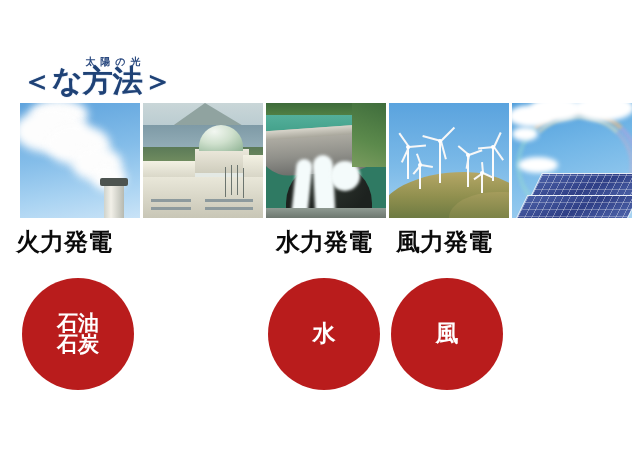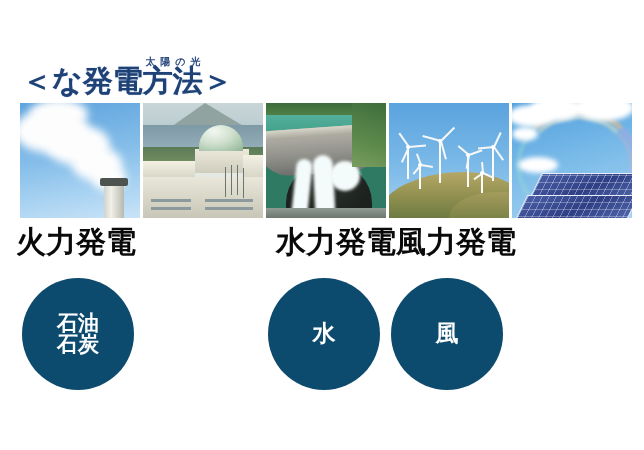--- a/index.html
+++ b/index.html
@@ -274,21 +274,21 @@
   .label-row {
     position: absolute;
     left: 0;
     top: 226px;
     width: 644px;
     height: 32px;
   }
   .label {
     position: absolute;
     top: 0;
-    font-size: 30px;
+    font-size: 24px;
     font-weight: bold;
     color: #0a0a0a;
     line-height: 32px;
     white-space: nowrap;
   }
   .lb0 { left: 16px; }
   .lb1 { left: 140px; }
   .lb2 { left: 276px; }
   .lb3 { left: 396px; }
   .lb4 { left: 506px; }
@@ -300,21 +300,21 @@
     top: 278px;
     width: 610px;
     height: 112px;
   }
   .circle {
     position: absolute;
     top: 0;
     width: 112px;
     height: 112px;
     border-radius: 50%;
-    background: #0c4a6e;
+    background: #b91c1c;
     color: #ffffff;
     display: flex;
     align-items: center;
     justify-content: center;
     text-align: center;
   }
   .c0 { left: 0px; }
   .c1 { left: 123px; }
   .c2 { left: 246px; }
   .c3 { left: 369px; }
@@ -344,21 +344,20 @@
     letter-spacing: -0.3px;
   }
 </style>
 </head>
 <body>
 
 <div class="title-block">
   <div class="title-text">
     <span class="bracket">＜</span>
       <span>な</span>
-      <span>発電</span>
       <ruby><span>方法</span><rt>太陽の光</rt></ruby>
       <span class="bracket">＞</span>
   </div>
 </div>
 
 <div class="photo-row">
 
   <div class="photo p-thermal">
     <div class="smoke s5"></div>
     <div class="smoke s1"></div>

